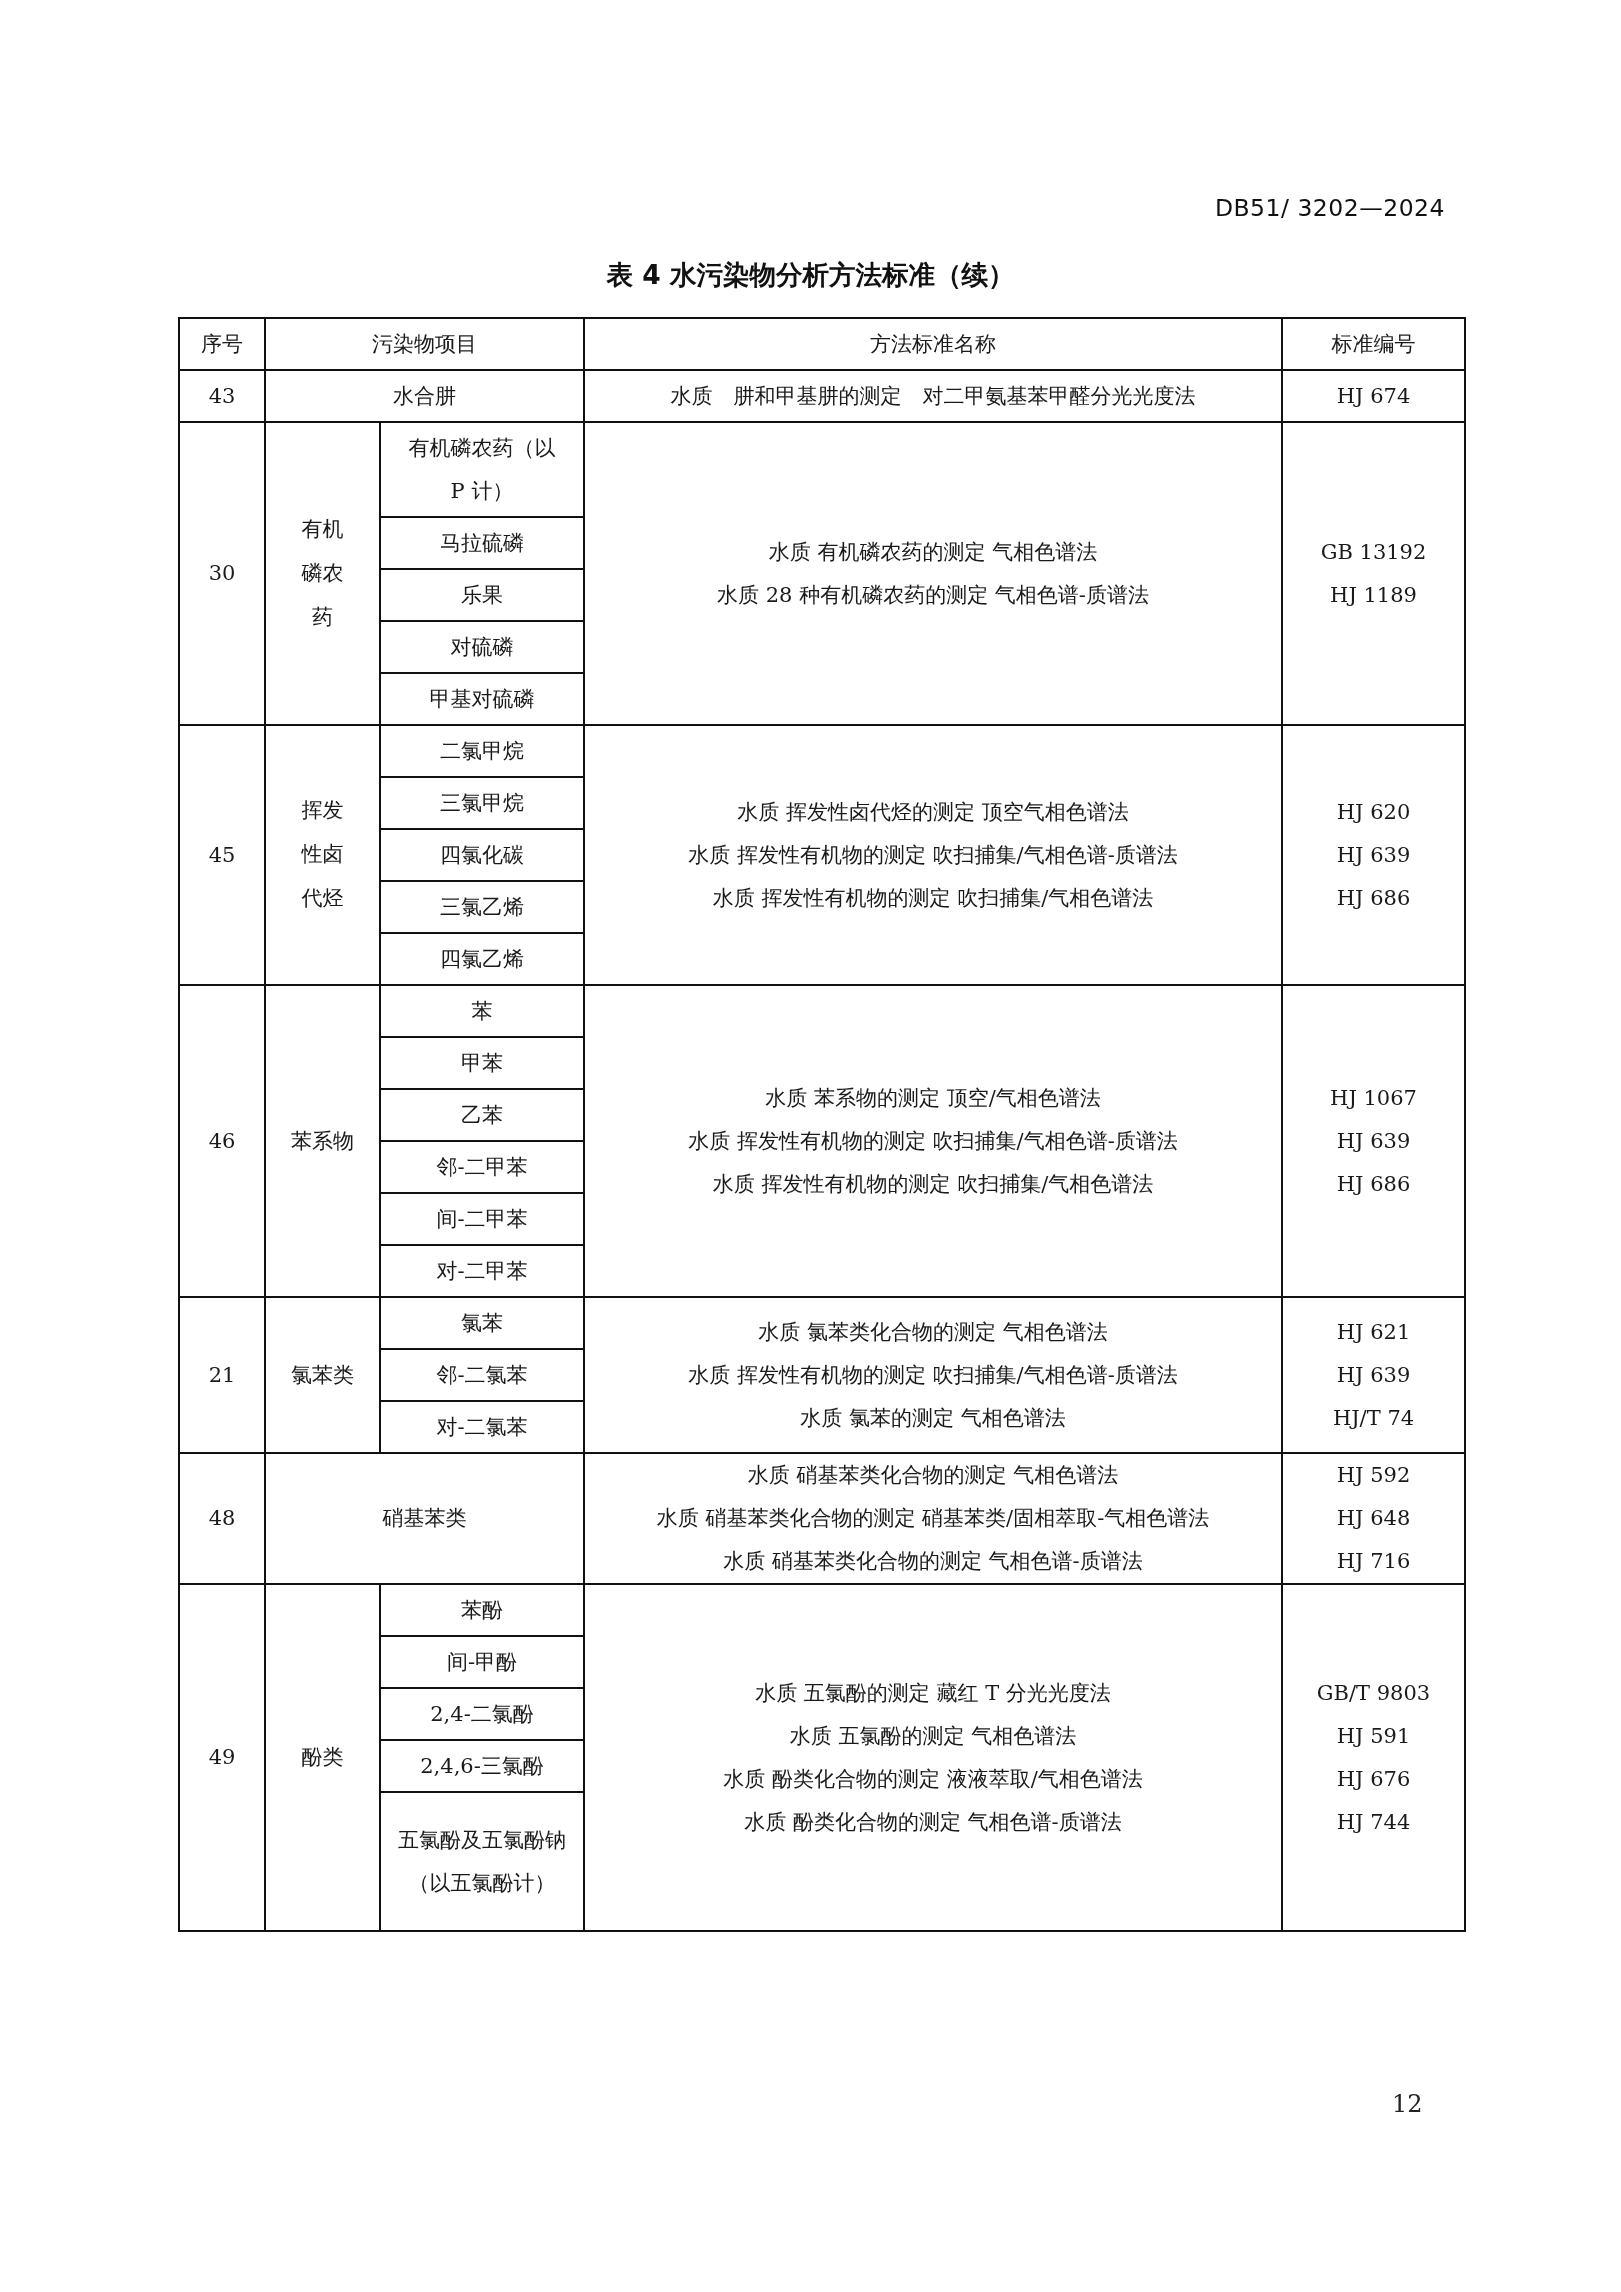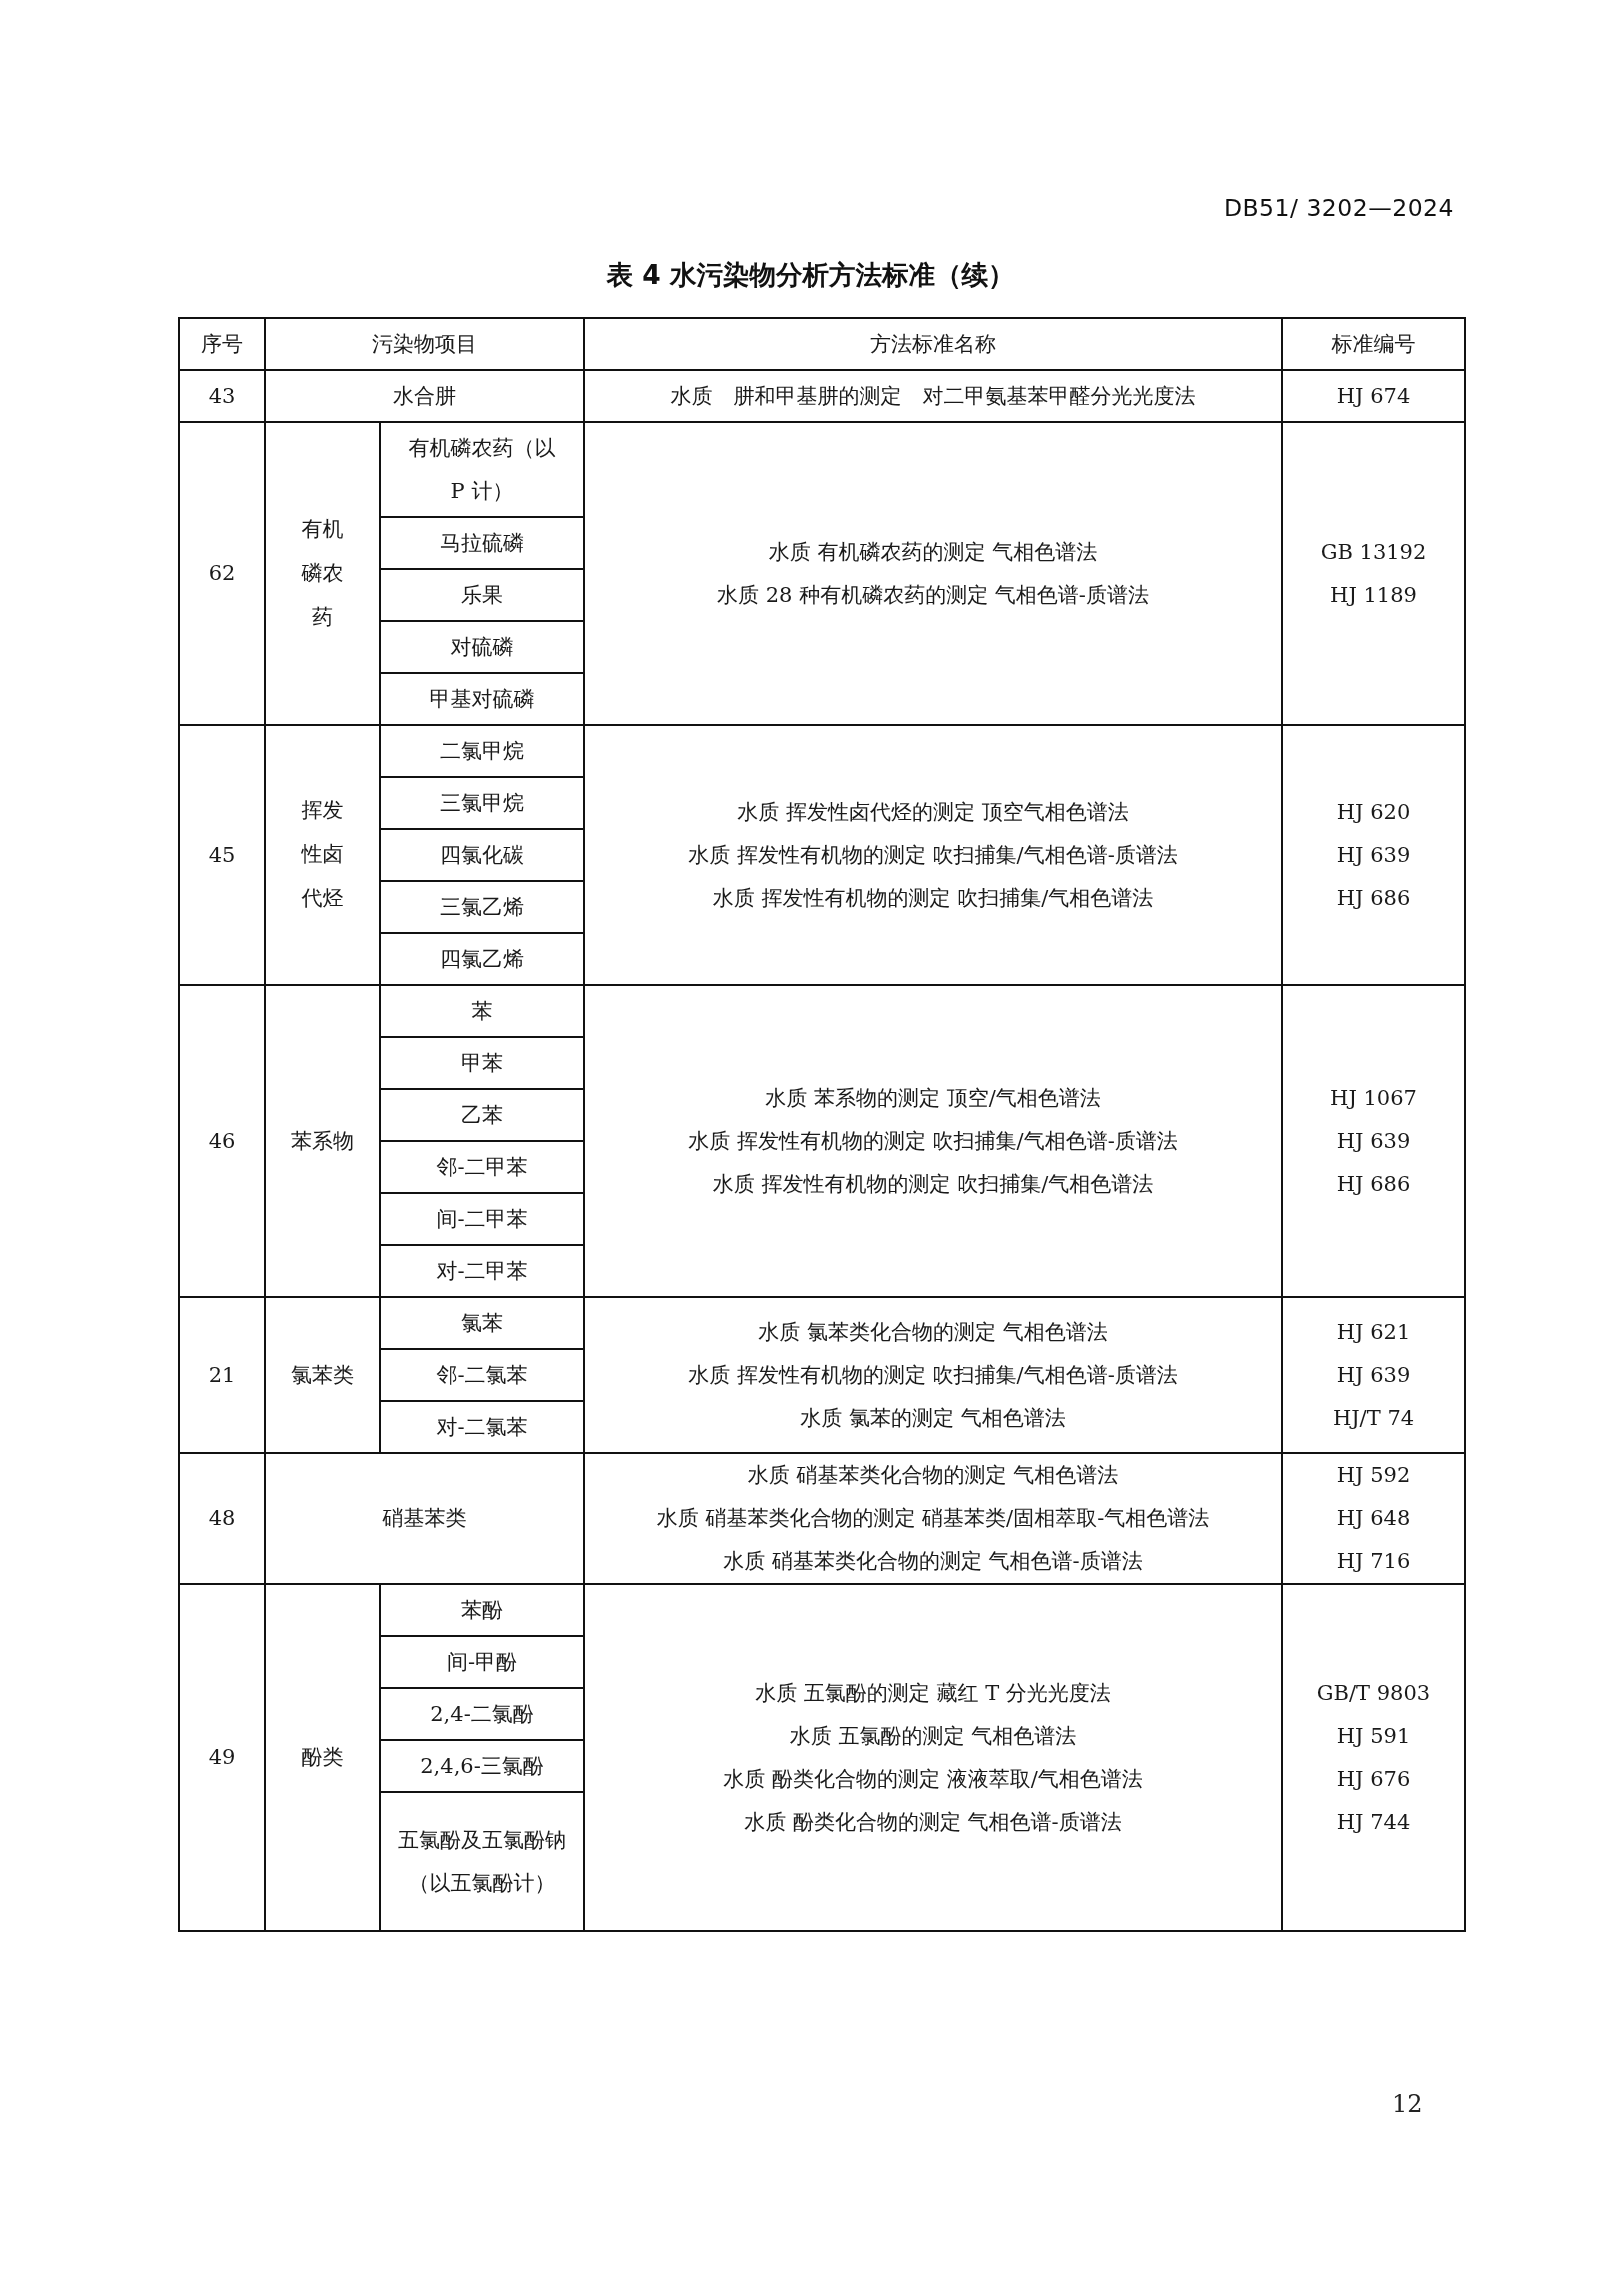--- a/index.html
+++ b/index.html
@@ -1,18 +1,18 @@
 <!DOCTYPE html>
 <html><head>
 <meta charset="utf-8">
 <style>
   html, body { margin:0; padding:0; background:#ffffff; }
   body { width:1621px; height:2293px; position:relative; overflow:hidden;
          font-family:"DejaVu Serif", "Liberation Serif", serif; color:#1a1a1a; }
-  .doc-code { position:absolute; top:194px; right:167px; font-family:"DejaVu Sans","Liberation Sans",sans-serif;
+  .doc-code { position:absolute; top:194px; right:176px; font-family:"DejaVu Sans","Liberation Sans",sans-serif;
               font-size:23.5px; letter-spacing:0.5px; color:#111; }
   .table-title { position:absolute; top:257px; left:0; width:100%; text-align:center;
                  font-family:"DejaVu Sans","Liberation Sans",sans-serif; font-weight:bold; font-size:26.5px; color:#111; }
   .page-num { position:absolute; top:2090px; left:1392px; font-size:24px; color:#222; }
   table.std { position:absolute; top:317px; left:178px; width:1286px; border-collapse:collapse; table-layout:fixed; }
   table.std td, table.std th { border:2.9px solid #111; text-align:center; vertical-align:middle;
       font-weight:normal; font-size:21px; line-height:43px; padding:0 3.9px; }
   table.std th { height:50px; }
   .row-43 td { height:50px; }
   .sub { height:50px; }
@@ -47,21 +47,21 @@
   <tbody>
 
     <tr class="row-43">
       <td>43</td>
       <td colspan="2">水合肼</td>
       <td>水质　肼和甲基肼的测定　对二甲氨基苯甲醛分光光度法</td>
       <td>HJ 674</td>
     </tr>
 
     <tr>
-      <td rowspan="5">62</td>
+      <td rowspan="5">30</td>
       <td rowspan="5">
         <span class="vtext">有机</span><br>
         <span class="vtext">磷农</span><br>
         <span class="vtext">药</span>
       </td>
       <td class="sub2" style="padding:0 27.4px;">有机磷农药（以 P 计）</td>
       <td rowspan="5">
         <span class="method-line">水质 有机磷农药的测定 气相色谱法</span>
         <span class="method-line">水质 28 种有机磷农药的测定 气相色谱-质谱法</span>
       </td>

